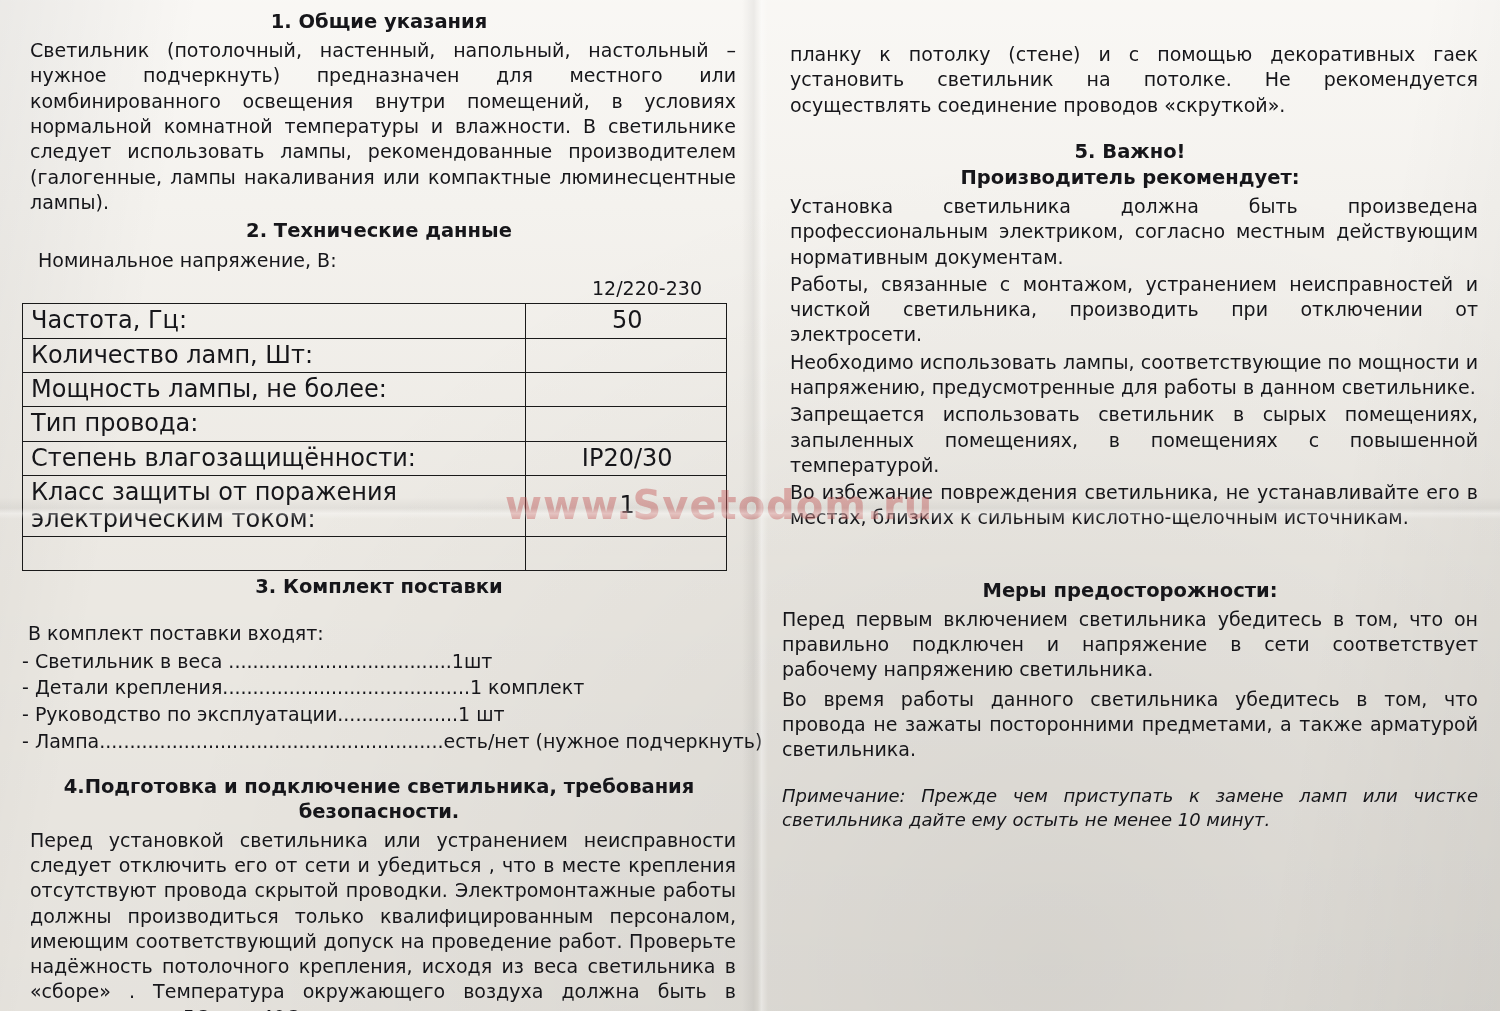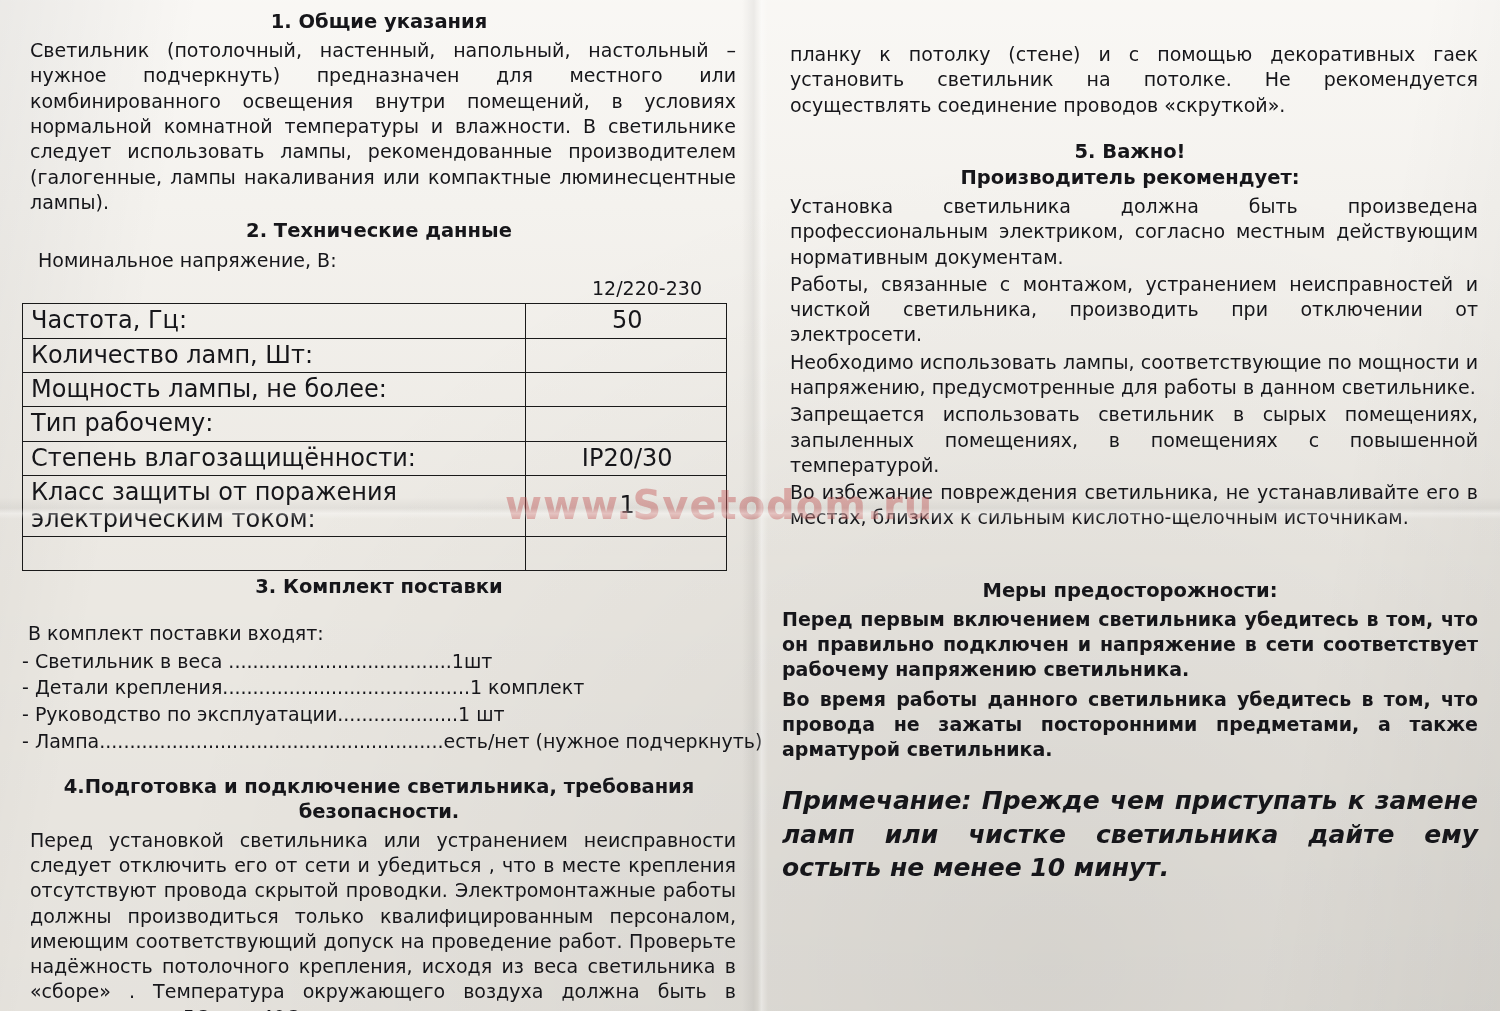--- a/index.html
+++ b/index.html
@@ -107,30 +107,30 @@
     list-style: none;
     margin: 0;
     padding: 0;
     font-size: 19px;
     line-height: 1.42;
   }
   ul.kit li { white-space: nowrap; }
   .kit-intro { font-size: 19px; margin: 22px 0 4px 0; padding-left: 6px;}
 
   p.strong {
-    font-weight: bold;
+    font-weight: normal;
     font-size: 19px;
     line-height: 1.33;
     margin: 0 0 2px 0;
     text-align: justify;
   }
   p.note {
-    font-weight: bold;
+    font-weight: normal;
     font-style: italic;
-    font-size: 25px;
+    font-size: 18px;
     line-height: 1.33;
     margin: 22px 0 0 0;
     text-align: justify;
   }
 
   .watermark {
     position: absolute;
     left: 505px;
     top: 482px;
     font-size: 40px;
@@ -171,21 +171,21 @@
         </tr>
         <tr>
           <td class="c1">Количество ламп, Шт:</td>
           <td class="c2"></td>
         </tr>
         <tr>
           <td class="c1">Мощность лампы, не более:</td>
           <td class="c2"></td>
         </tr>
         <tr>
-          <td class="c1">Тип рабочему:</td>
+          <td class="c1">Тип провода:</td>
           <td class="c2"></td>
         </tr>
         <tr>
           <td class="c1">Степень влагозащищённости:</td>
           <td class="c2">IP20/30</td>
         </tr>
         <tr>
           <td class="c1">Класс защиты от поражения электрическим током:</td>
           <td class="c2">1</td>
         </tr>

